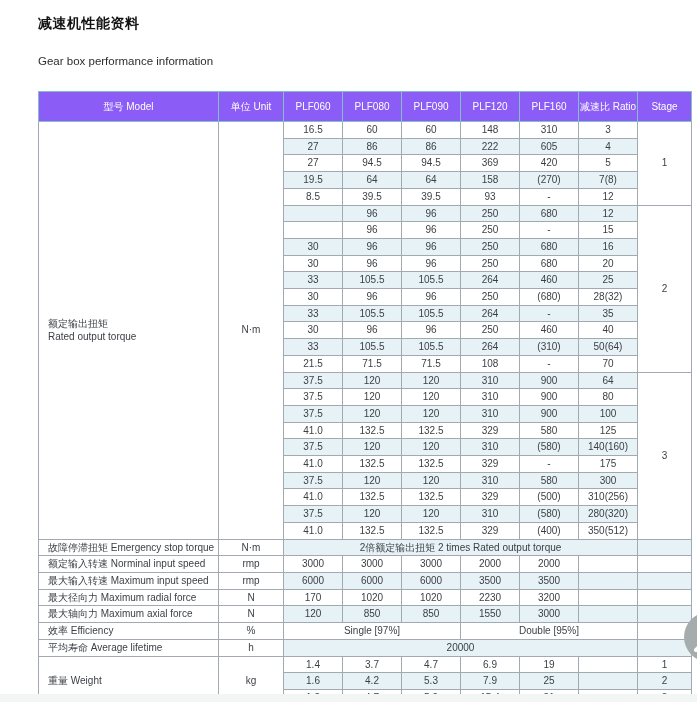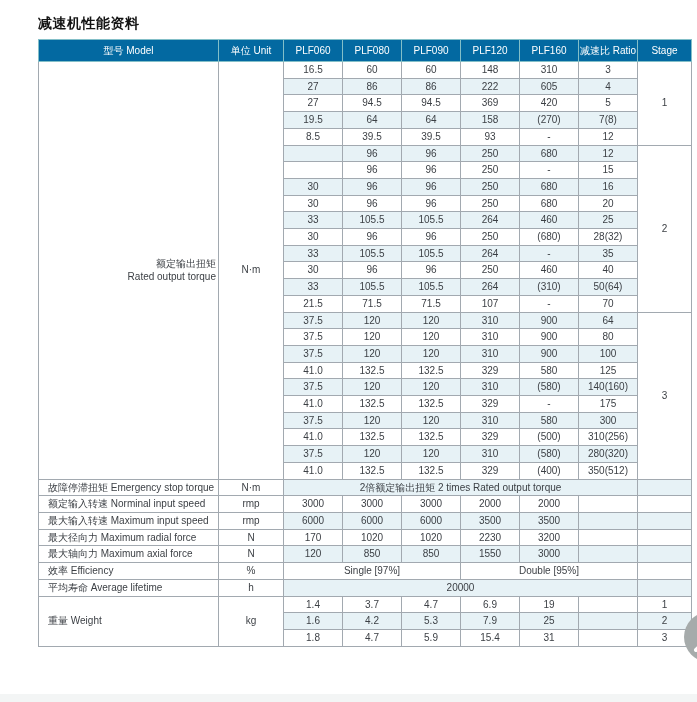--- a/index.html
+++ b/index.html
@@ -9,59 +9,59 @@
     font-family: "Liberation Sans", sans-serif;
     position: relative;
     overflow: hidden;
   }
   .content { padding: 15px 0 0 38px; }
   .page-title {
     font-size: 14px;
     font-weight: bold;
     color: #141414;
     letter-spacing: 0.5px;
-    margin-bottom: 6px;
+    margin-bottom: 22px;
   }
   .page-subtitle {
     font-size: 11.5px;
     color: #2d2d2d;
     margin-bottom: 24px;
   }
   table.perf {
     border-collapse: collapse;
     table-layout: fixed;
     width: 653px;
   }
   table.perf th {
-    background: #0369a1;
+    background: #8b5cf6;
     color: #ffffff;
     font-weight: normal;
     font-size: 10px;
-    height: 22px;
+    height: 30px;
     border: 1px solid #83bfc8;
     padding: 0 1px;
     overflow: hidden;
     white-space: nowrap;
   }
   table.perf td {
     border: 1px solid #a2a9b0;
     font-size: 10px;
     color: #3b3f44;
     text-align: center;
     height: 15.7px;
     line-height: 15.7px;
     padding: 0 2px;
     background: #ffffff;
     overflow: hidden;
     white-space: nowrap;
   }
   table.perf tr.alt td.v { background: #e7f2f6; }
   table.perf td.label { text-align: left; padding-left: 9px; }
   table.perf td.plain { background: #ffffff; }
-  .ln { line-height: 13px; font-size: 10px; text-align: right; }
+  .ln { line-height: 13px; font-size: 10px; text-align: left; }
   .fab {
     position: absolute;
     left: 684px;
     top: 612px;
     width: 50px;
     height: 50px;
     border-radius: 50%;
     background: #a6abab;
     border: none;
     cursor: pointer;
@@ -75,20 +75,21 @@
     width: 697px;
     height: 8px;
     background: #f3f5f5;
   }
 </style>
 </head>
 <body>
 
 <div class="content">
   <div class="page-title">减速机性能资料</div>
+  <div class="page-subtitle">Gear box performance information</div>
 
   <table class="perf">
     <colgroup>
       <col style="width:180px">
         <col style="width:65px">
         <col style="width:59px">
       <col style="width:59px">
         <col style="width:59px">
         <col style="width:59px">
       <col style="width:59px">
@@ -225,21 +226,21 @@
           <td class="v">105.5</td>
           <td class="v">105.5</td>
           <td class="v">264</td>
           <td class="v">(310)</td>
           <td class="v">50(64)</td>
         </tr>
         <tr>
           <td class="v">21.5</td>
           <td class="v">71.5</td>
           <td class="v">71.5</td>
-          <td class="v">107</td>
+          <td class="v">108</td>
           <td class="v">-</td>
           <td class="v">70</td>
         </tr>
         <tr class="alt">
           <td class="v">37.5</td>
           <td class="v">120</td>
           <td class="v">120</td>
           <td class="v">310</td>
           <td class="v">900</td>
           <td class="v">64</td>

